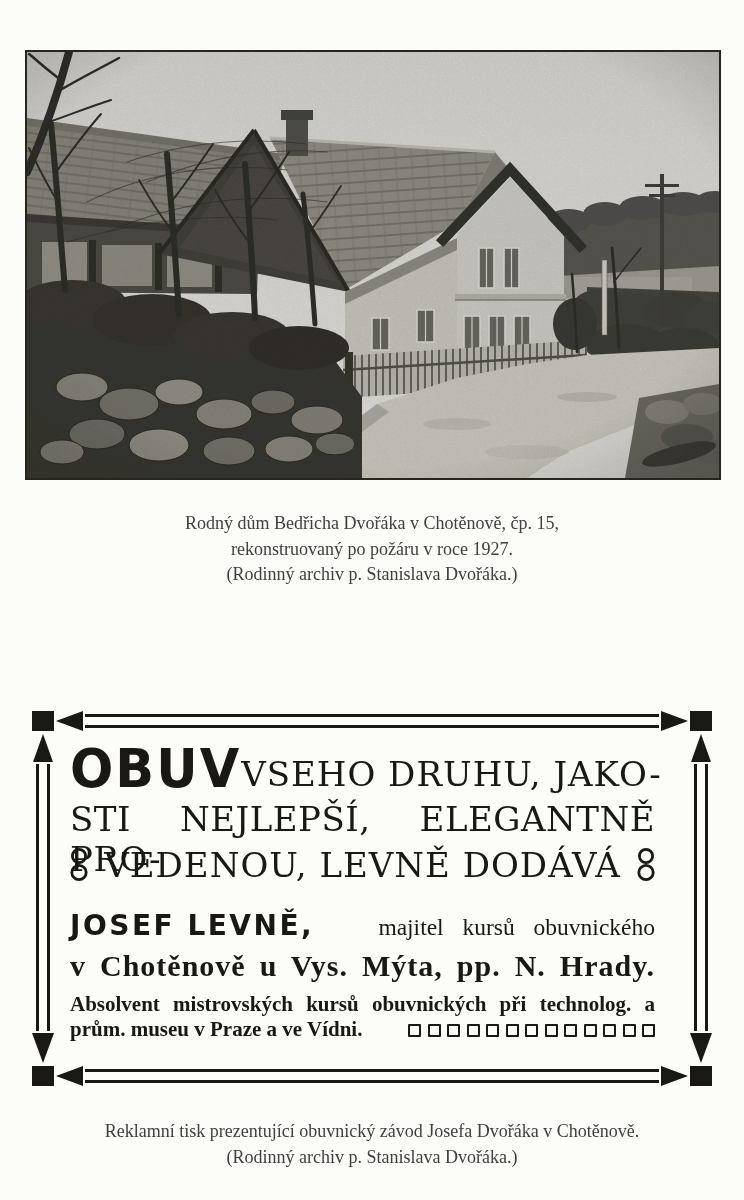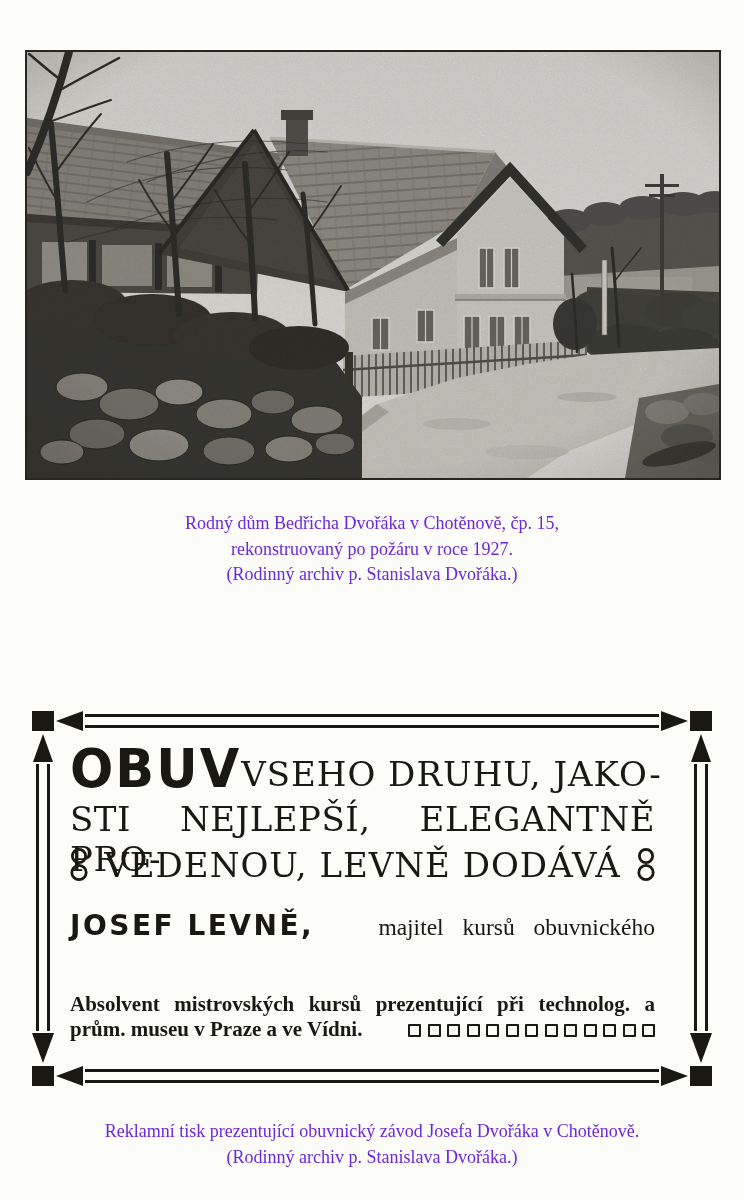--- a/index.html
+++ b/index.html
@@ -14,21 +14,21 @@
   }
   
   .photo-frame{
     position:absolute;left:25px;top:50px;width:692px;height:426px;
     margin:0;border:2px solid #26251f;background:#e9e7e2;
   }
   .photo-frame svg{display:block;}
   
   .caption{
     position:absolute;left:0;width:744px;text-align:center;
-    font-size:18px;line-height:25.5px;color:#6d28d9;
+    font-size:18px;line-height:25.5px;color:#404040;
   }
   .caption-photo{top:511px;}
   .caption-ad{top:1119px;}
   
   .ad{position:absolute;left:32px;top:711px;width:680px;height:375px;}
   .corner{position:absolute;width:22px;height:20px;background:var(--ink);}
   .corner.tl{left:0;top:0;}
   .corner.tr{right:0;top:0;}
   .corner.bl{left:0;top:355px;}
   .corner.br{right:0;top:355px;}
@@ -301,21 +301,22 @@
         <svg width="18" height="36" viewBox="0 0 18 36">
             <circle cx="9" cy="9" r="6.6" fill="none" stroke="#1a1813" stroke-width="2.8"></circle>
             <circle cx="9" cy="25.5" r="7.2" fill="none" stroke="#1a1813" stroke-width="2.8"></circle>
           </svg>
       </span>
     </div>
     <div class="ad-line l4">
       <span class="l4name">JOSEF LEVNĚ,</span>
       <span class="l4rest">majitel kursů obuvnického</span>
     </div>
-    <div class="ad-line l6 jst">Absolvent mistrovských kursů prezentující při technolog. a</div>
+    <div class="ad-line l5 jst">v Chotěnově u Vys. Mýta, pp. N. Hrady.</div>
+    <div class="ad-line l6 jst">Absolvent mistrovských kursů obuvnických při technolog. a</div>
     <div class="ad-line l7">
       <span class="l7text">prům. museu v Praze a ve Vídni.</span>
       <span class="squares">
           <span class="sq"></span>
           <span class="sq"></span>
           <span class="sq"></span>
           <span class="sq"></span>
           <span class="sq"></span>
           <span class="sq"></span>
           <span class="sq"></span>

